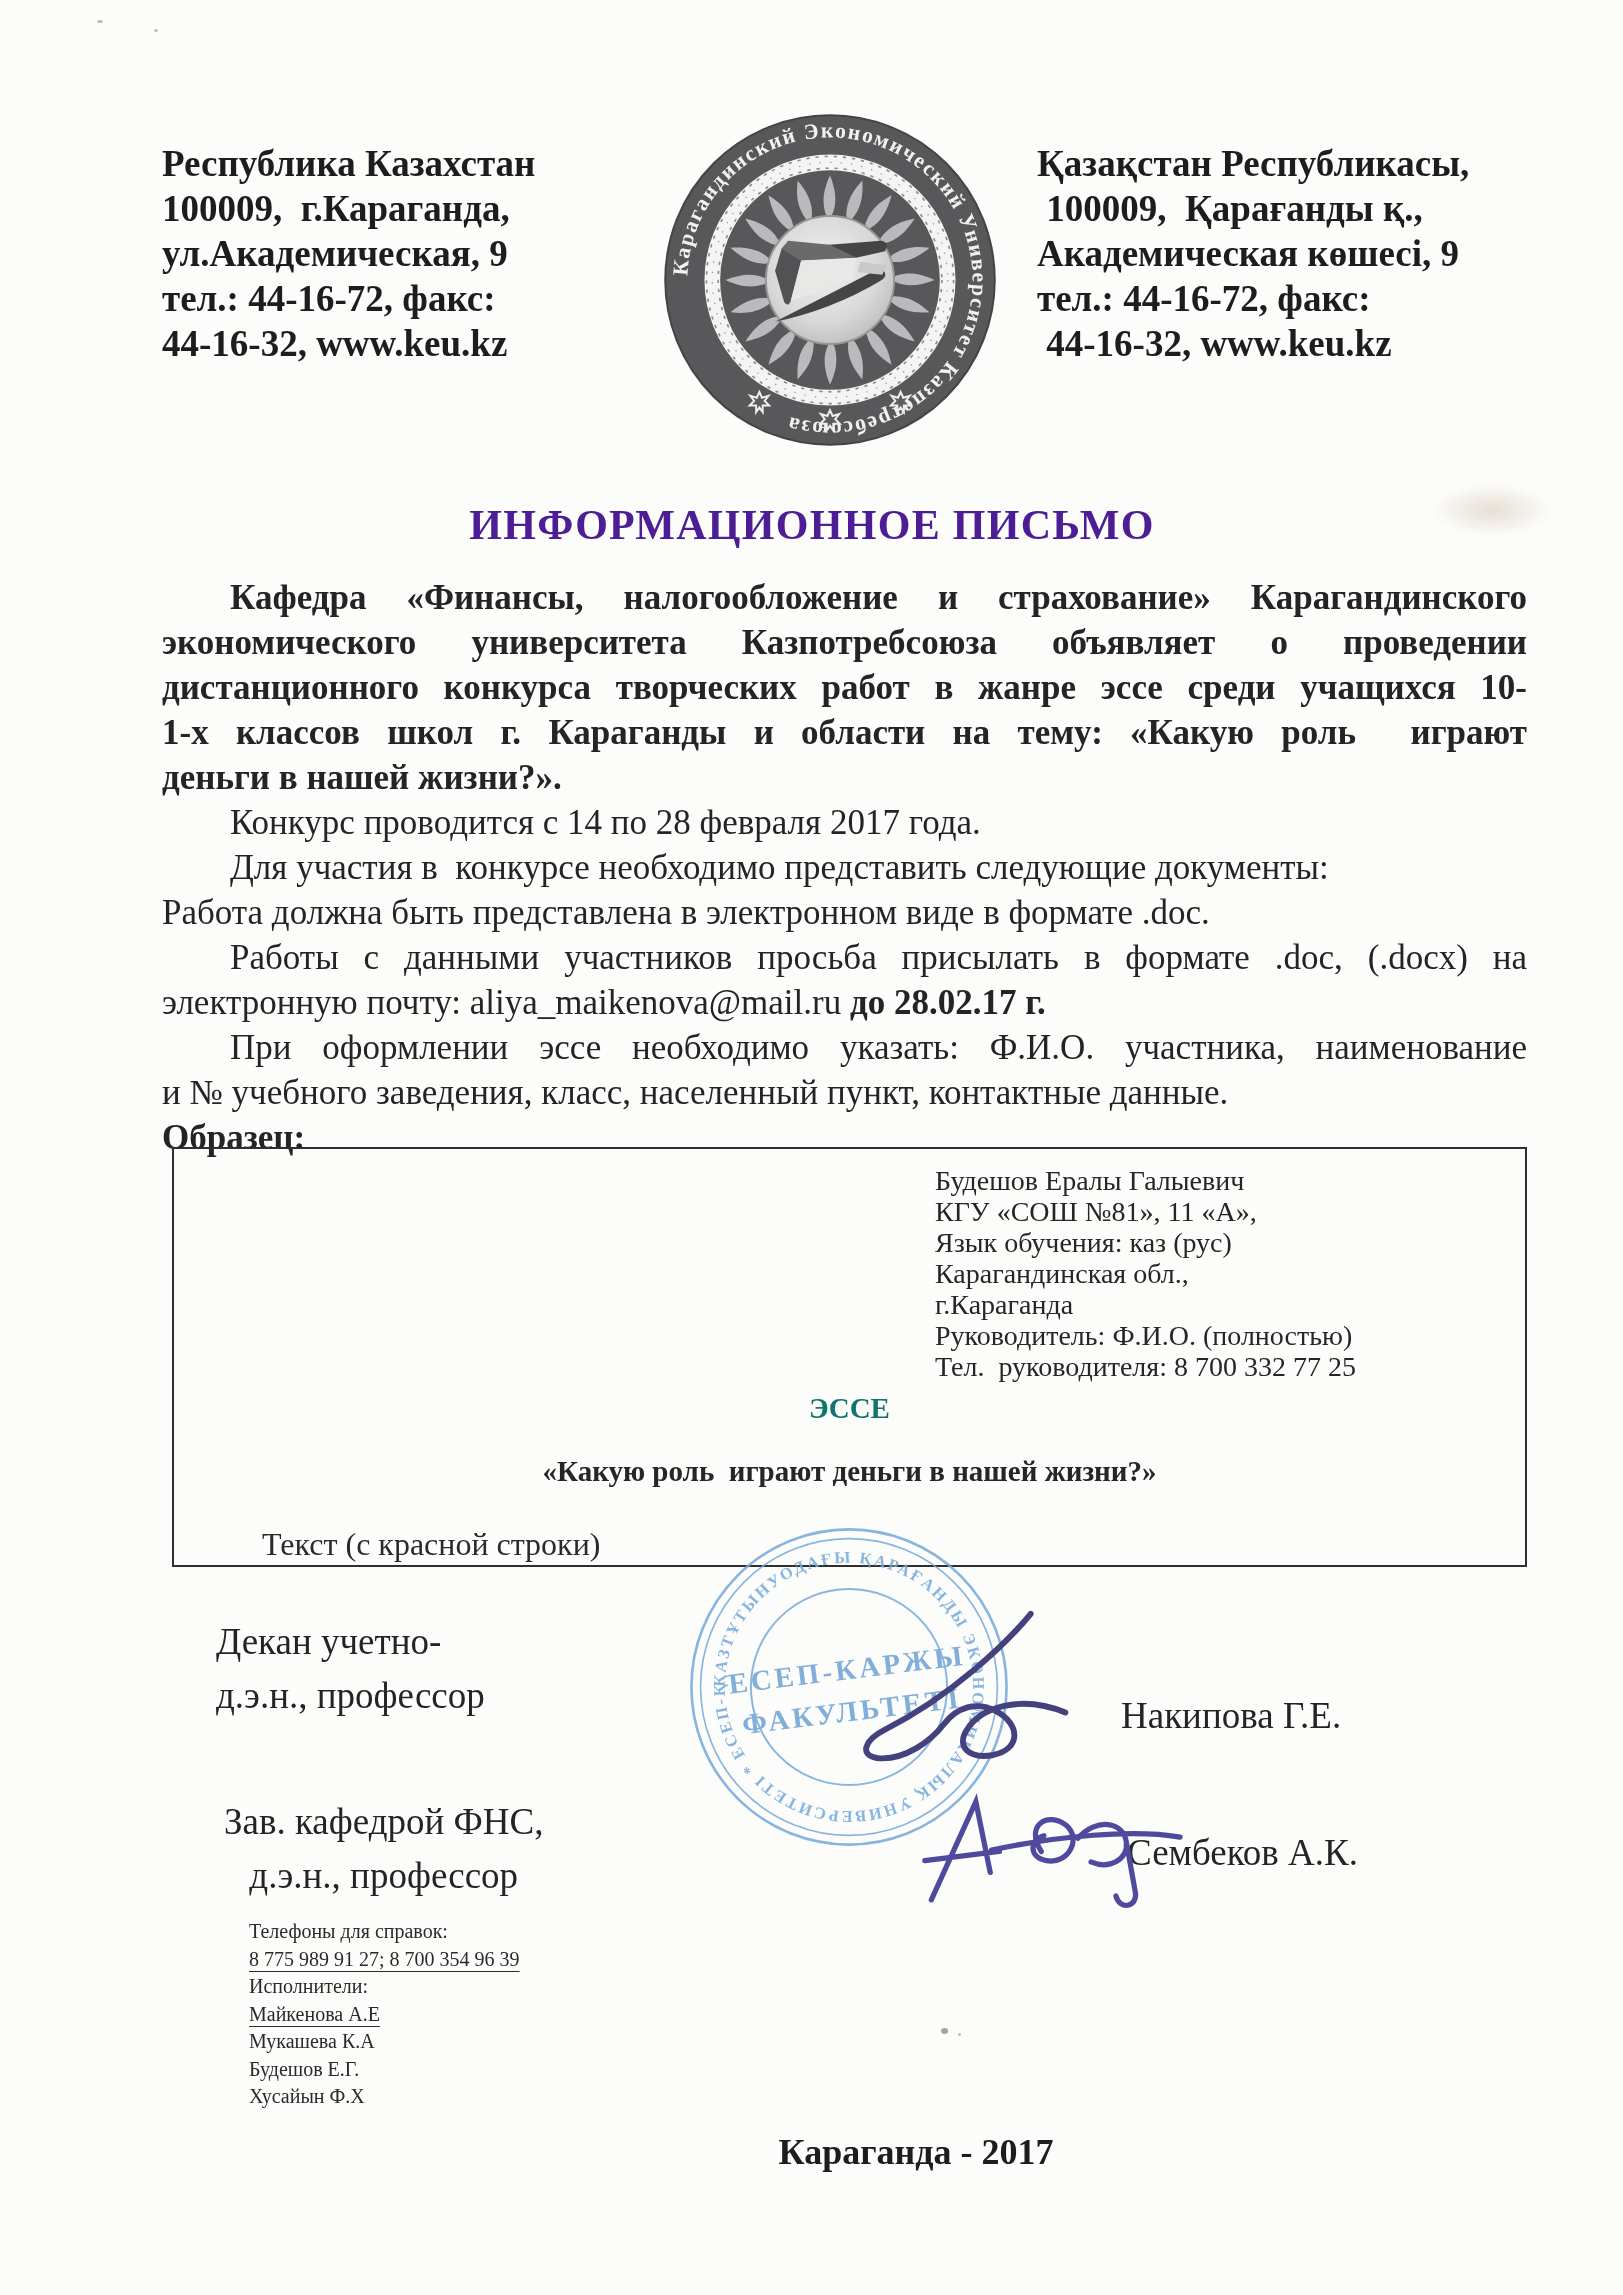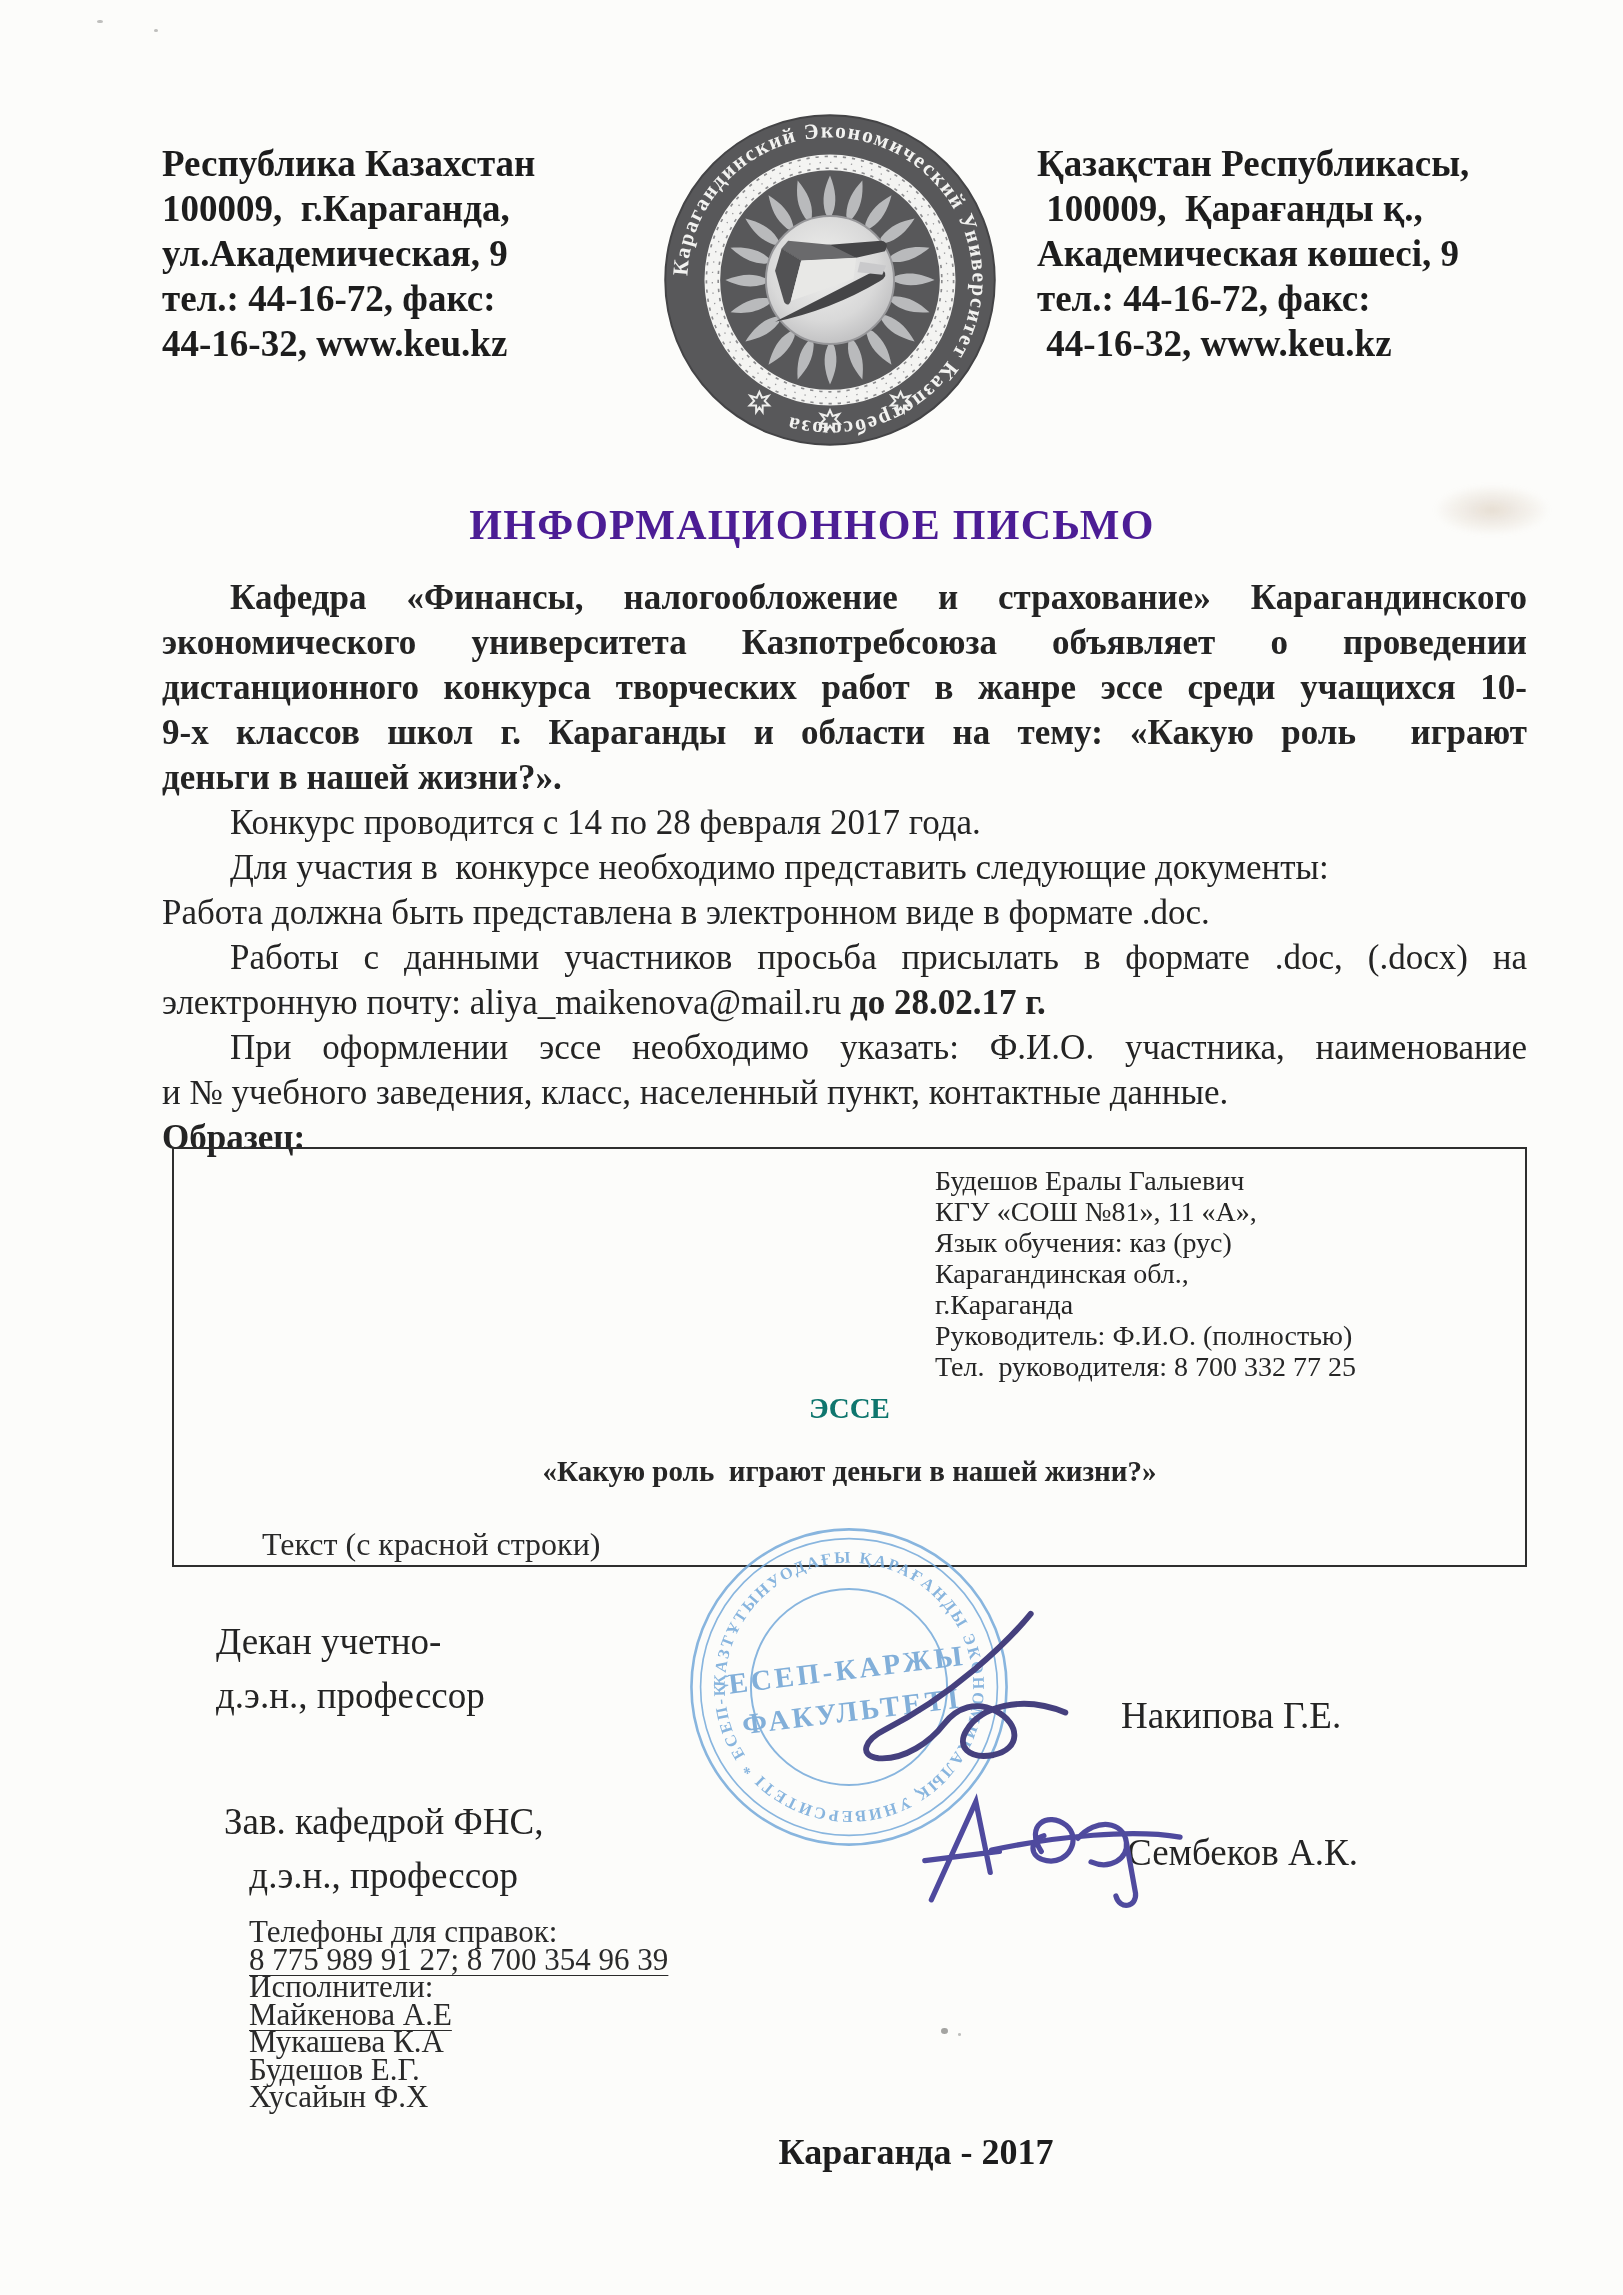--- a/index.html
+++ b/index.html
@@ -26,21 +26,21 @@
   
   .sample-box{left:172px; top:1147px; width:1351px; height:416px; border:2px solid #2e2e2e; background:transparent;}
   .sample-info{position:absolute; left:761px; top:15.7px; font-size:28px; line-height:31px; white-space:pre-wrap; color:#262626;}
   .essay-head{position:absolute; left:0; top:243px; width:100%; text-align:center; font-weight:bold; font-size:29px; color:#0f766e;}
   .essay-topic{position:absolute; left:0; top:306px; width:100%; text-align:center; font-weight:bold; font-size:29px; white-space:pre-wrap; color:#262626;}
   .sample-placeholder{position:absolute; left:88px; top:377px; font-size:32px; color:#2a2a2a;}
   
   .sig-block{font-size:37px; line-height:54px; color:#242424; white-space:pre-wrap;}
   .sig-name{font-size:37px; color:#242424; white-space:pre;}
   
-  .footer{left:249px; top:1918px; font-size:31px; line-height:27.5px; color:#2a2a2a;}
+  .footer{left:249px; top:1918px; font-size:20px; line-height:27.5px; color:#2a2a2a;}
   .footer .line{height:27.5px; white-space:pre;}
   .footer .u{text-decoration:underline; text-underline-offset:4.6px; text-decoration-thickness:1.3px;}
   .city-year{left:209px; top:2131px; width:1414px; text-align:center; font-weight:bold; font-size:36px; color:#1d1d1d;}
   
   .speck{position:absolute; background:#8d8d8b; border-radius:50%; opacity:.55;}
   .smudge{position:absolute; background:radial-gradient(ellipse at center, rgba(190,166,140,.35), rgba(190,166,140,0) 70%); filter:blur(2px);}
   svg text{font-family:"Liberation Serif","DejaVu Serif",serif;}
 </style>
 </head>
 <body>
@@ -118,21 +118,21 @@
       <use href="#starFlower" transform="translate(368,446)"></use>
     </g>
   </svg>
 
   <div class="abs title">ИНФОРМАЦИОННОЕ ПИСЬМО</div>
 
   <div class="abs body-block" id="body-lines">
       <div class="bline b ind just">Кафедра «Финансы, налогообложение и страхование» Карагандинского</div>
       <div class="bline b just">экономического университета Казпотребсоюза объявляет о проведении</div>
       <div class="bline b just">дистанционного конкурса творческих работ в жанре эссе среди учащихся 10-</div>
-      <div class="bline b just">9-х классов школ г. Караганды и области на тему: «Какую роль  играют</div>
+      <div class="bline b just">1-х классов школ г. Караганды и области на тему: «Какую роль  играют</div>
       <div class="bline b">деньги в нашей жизни?».</div>
       <div class="bline ind">Конкурс проводится с 14 по 28 февраля 2017 года.</div>
       <div class="bline ind">Для участия в  конкурсе необходимо представить следующие документы:</div>
       <div class="bline">Работа должна быть представлена в электронном виде в формате .doc.</div>
       <div class="bline ind just">Работы с данными участников просьба присылать в формате .doc, (.docx) на</div>
       <div class="bline"><span>электронную почту: aliya_maikenova@mail.ru </span><span class="b">до 28.02.17 г.</span></div>
       <div class="bline ind just">При оформлении эссе необходимо указать: Ф.И.О. участника, наименование</div>
       <div class="bline">и № учебного заведения, класс, населенный пункт, контактные данные.</div>
       <div class="bline b">Образец:</div>
     </div>

